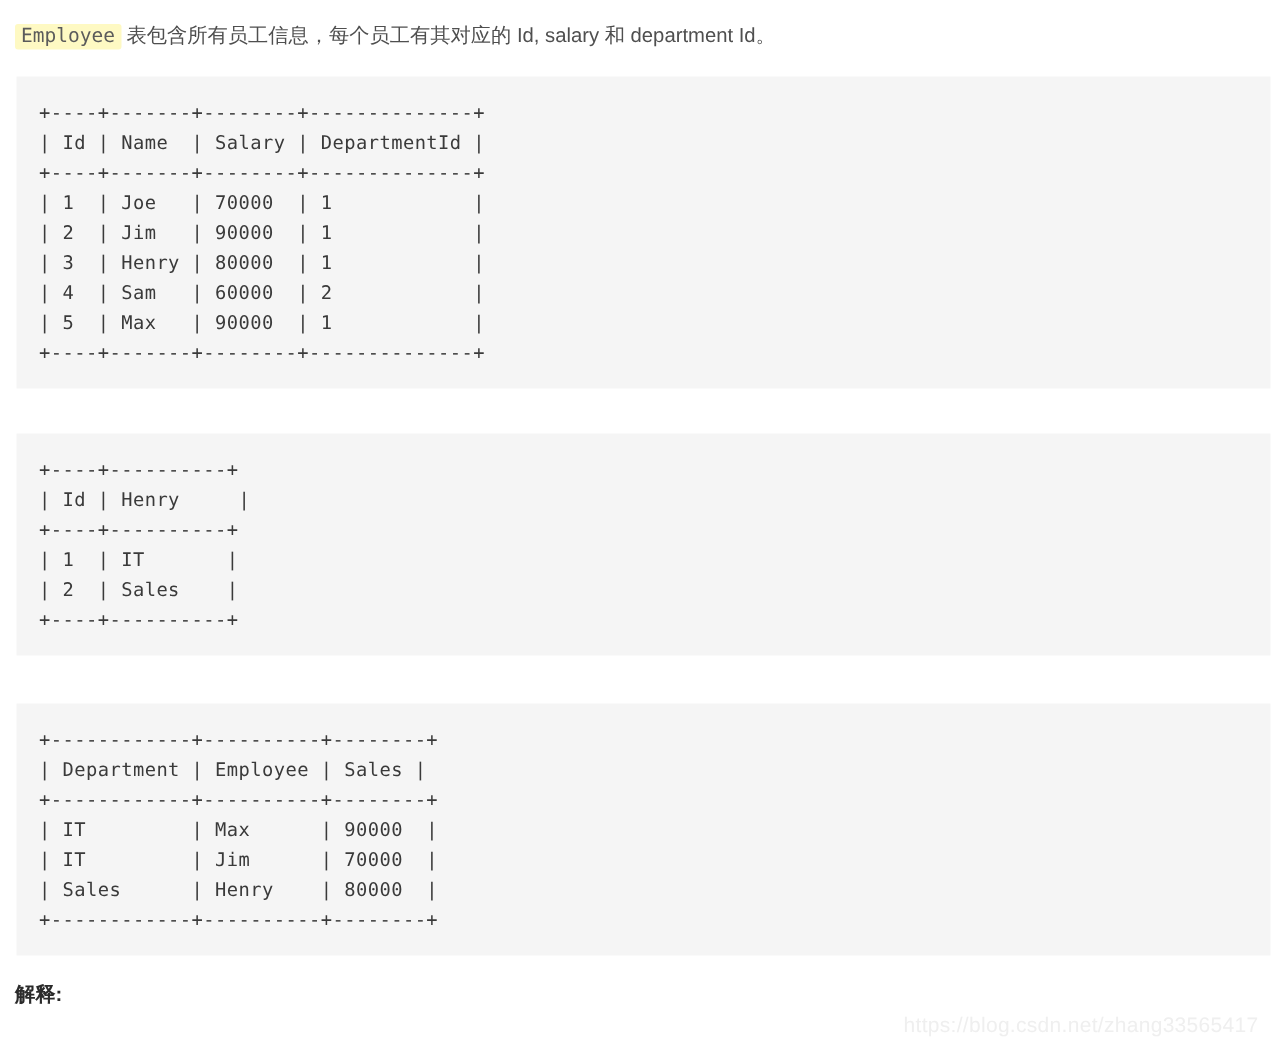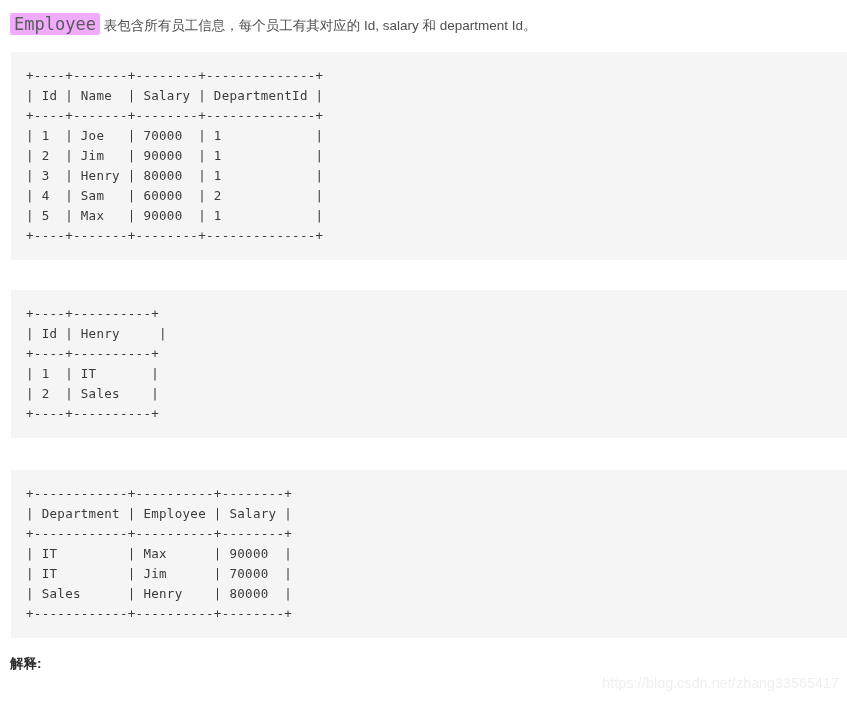--- a/index.html
+++ b/index.html
@@ -33,22 +33,22 @@
     margin: 0;
     white-space: nowrap;
   }
   .para.p-intro   { padding-top: 8px; padding-bottom: 0; }
   .para.p-dept    { padding-top: 0; }
   .para.p-query   { padding-top: 0; }
 
   
   .inline-code {
     font-family: "DejaVu Sans Mono", "Liberation Mono", monospace;
-    font-size: 17px;
-    background: #f0abfc;
+    font-size: 13px;
+    background: #fef9c3;
     color: #5b5b5b;
     padding: 1px 4px;
     border-radius: 2px;
     letter-spacing: 0;
   }
 
   
   .code-block {
     background: #f5f5f5;
     margin: 0 0 0 11px;
@@ -127,21 +127,21 @@
 <span>| 1  | IT       |</span>
 <span>| 2  | Sales    |</span>
 <span>+----+----------+</span></pre>
   </div>
 
   <div class="gap-16"></div>
   <div class="gap-16"></div>
 
   <div class="code-block">
     <pre><span>+------------+----------+--------+</span>
-<span>| Department | Employee | Salary |</span>
+<span>| Department | Employee | Sales |</span>
 <span>+------------+----------+--------+</span>
 <span>| IT         | Max      | 90000  |</span>
 <span>| IT         | Jim      | 70000  |</span>
 <span>| Sales      | Henry    | 80000  |</span>
 <span>+------------+----------+--------+</span></pre>
   </div>
 
   <div class="gap-16"></div>
   <p class="sub-heading">解释:</p>
 

